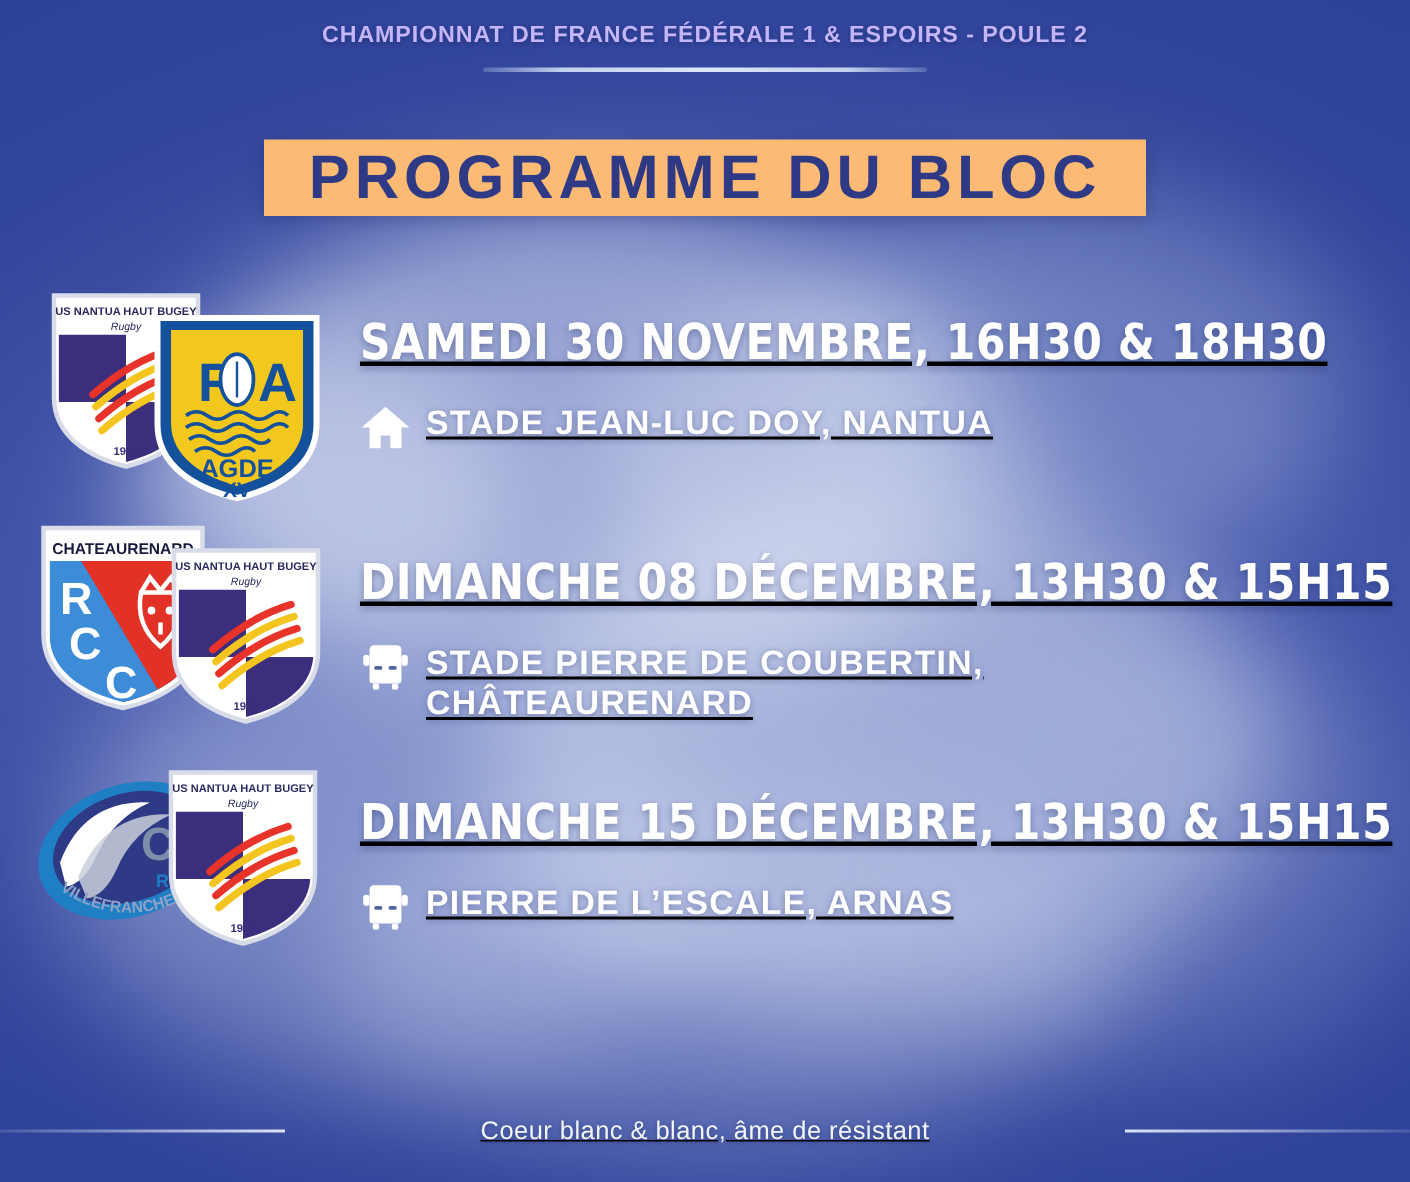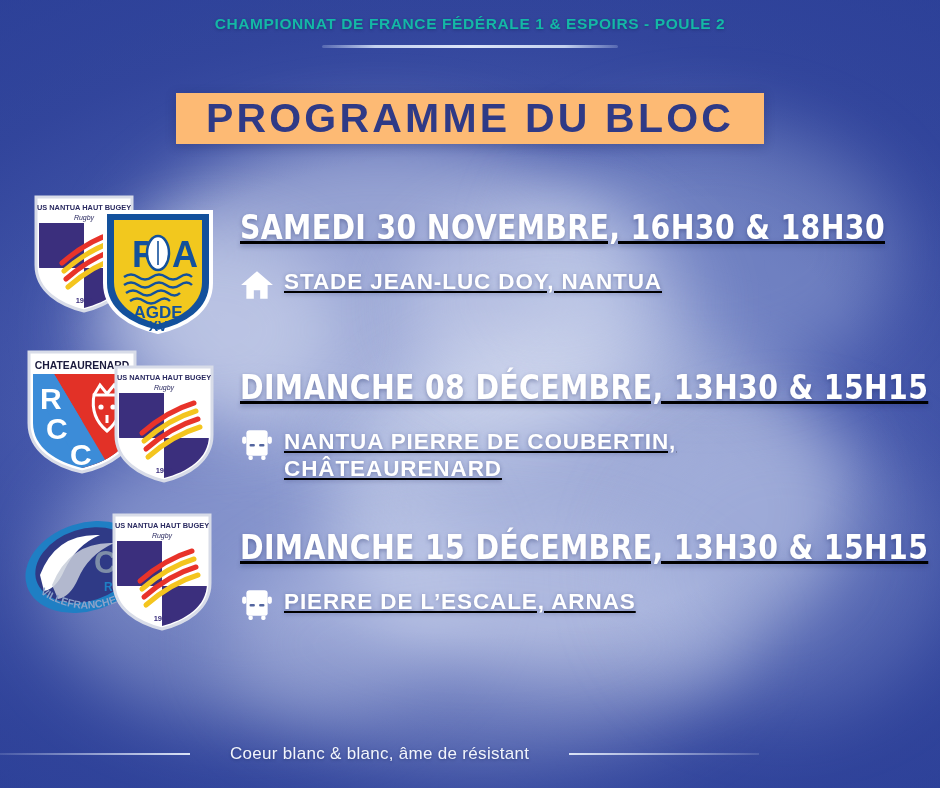--- a/index.html
+++ b/index.html
@@ -30,21 +30,21 @@
     position:absolute;inset:0;
     background:radial-gradient(110% 80% at 50% 50%, rgba(44,66,155,0) 38%, rgba(40,60,148,.55) 78%, rgba(38,56,143,.92) 100%);
   }
 
   
   .page{position:absolute;inset:0;}
 
   .champ{
     position:absolute;left:0;right:0;top:15px;
     text-align:center;
-    color:#14b8a6;
+    color:#c4b5fd;
     font-size:15.5px;
     font-weight:bold;
     letter-spacing:.6px;
     text-shadow:0 1px 3px rgba(20,32,86,.45);
   }
   .champ-rule{
     position:absolute;left:322px;top:45px;width:296px;height:3px;
     background:linear-gradient(90deg, rgba(190,205,240,.25), #c3d1ef 18%, #dde6f8 50%, #c3d1ef 82%, rgba(190,205,240,.25));
     border-radius:2px;
   }
@@ -95,21 +95,21 @@
     font-size:22.5px;
     font-weight:bold;
     letter-spacing:.9px;
     line-height:1.22;
     text-shadow:0 1px 4px rgba(22,34,92,.35);
   }
 
   
   .footer{
     position:absolute;left:0;right:0;bottom:24px;
-    display:flex;align-items:center;justify-content:flex-start;gap:40px;
+    display:flex;align-items:center;justify-content:space-between;gap:40px;text-decoration:underline;
   }
   .f-rule{width:190px;height:2px;background:linear-gradient(90deg,rgba(220,228,246,.15),#dbe3f6);}
   .f-rule.r{background:linear-gradient(270deg,rgba(220,228,246,.15),#dbe3f6);}
   .f-text{
     color:#f2f5fc;font-size:17px;letter-spacing:.3px;white-space:nowrap;
     text-shadow:0 1px 3px rgba(20,32,86,.4);
   }
 </style>
 </head>
 <body>
@@ -256,21 +256,21 @@
         <div class="venue-line">
           <svg class="venue-ico" viewBox="0 0 32 30">
             <path d="M6 4 Q6 1 9 1 H23 Q26 1 26 4 V23 Q26 25 24 25 H8 Q6 25 6 23 Z" fill="#ffffff"></path>
             <rect x="9" y="14" width="5" height="2.4" rx="1" fill="#53659f"></rect>
             <rect x="18" y="14" width="5" height="2.4" rx="1" fill="#53659f"></rect>
             <rect x="2" y="7" width="4" height="7" rx="2" fill="#ffffff"></rect>
             <rect x="26" y="7" width="4" height="7" rx="2" fill="#ffffff"></rect>
             <rect x="8" y="25" width="4" height="4" rx="1.4" fill="#ffffff"></rect>
             <rect x="20" y="25" width="4" height="4" rx="1.4" fill="#ffffff"></rect>
           </svg>
-          <div class="venue"><span>NANTUA PIERRE DE COUBERTIN,</span><br><span>CHÂTEAURENARD</span></div>
+          <div class="venue"><span>STADE PIERRE DE COUBERTIN,</span><br><span>CHÂTEAURENARD</span></div>
         </div>
       </div>
     </div>
 
     <div class="row">
       <div class="logos">
 
         <svg class="crest" style="left:0px;top:6px;" width="132" height="120" viewBox="0 0 132 120">
           <ellipse cx="64" cy="56" rx="62" ry="44" transform="rotate(-18 64 56)" fill="#1f7fc4"></ellipse>
           <ellipse cx="64" cy="54" rx="52" ry="36" transform="rotate(-18 64 54)" fill="#2f3a86"></ellipse>

